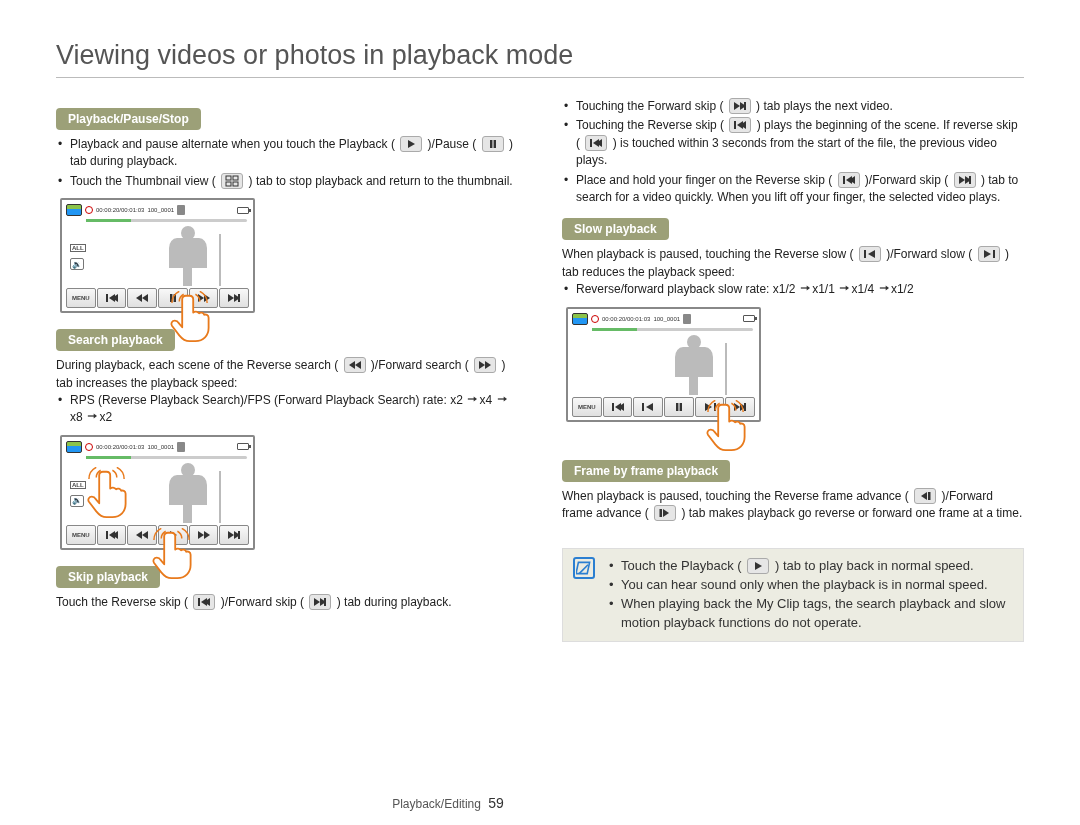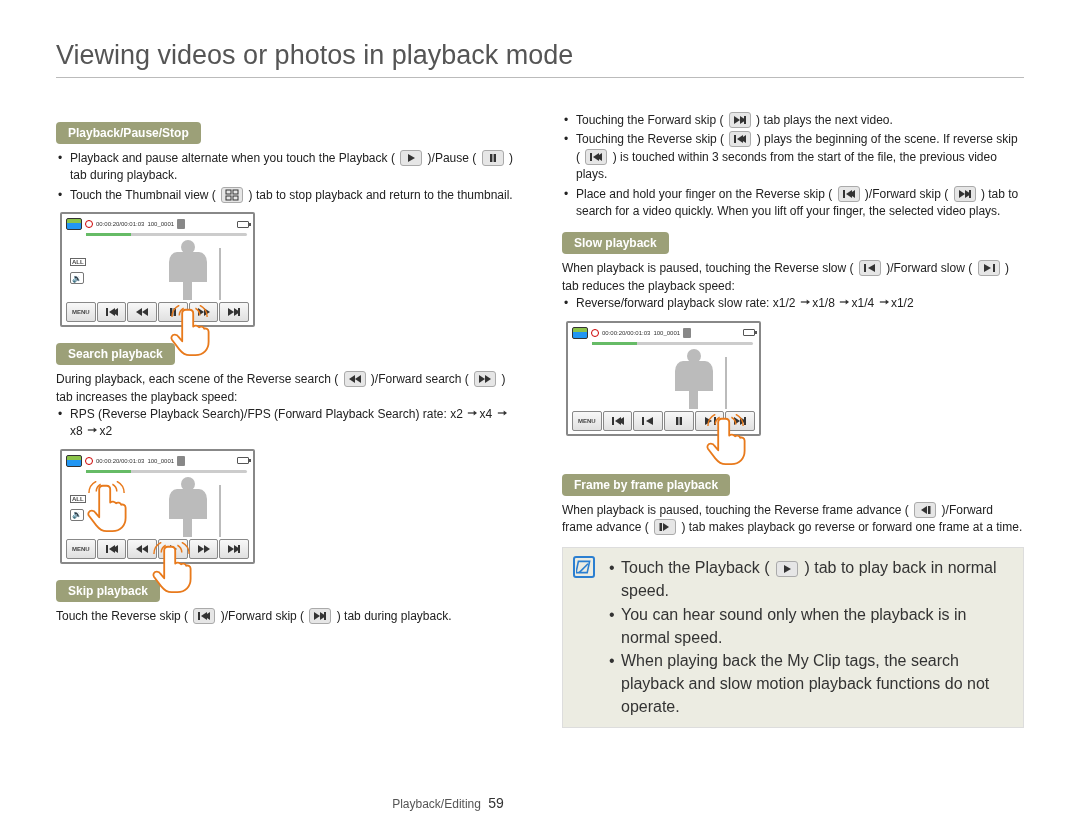--- a/index.html
+++ b/index.html
@@ -11,21 +11,21 @@
     height: 825px;
     padding: 40px 56px 20px 56px;
     position: relative;
   }
   h1.page-title {
     font-size: 27px;
     font-weight: 400;
     color: #555;
     border-bottom: 1px solid #bbb;
     padding-bottom: 6px;
-    margin-bottom: 34px;
+    margin-bottom: 20px;
   }
   .columns { display: flex; gap: 44px; }
   .col { flex: 1; min-width: 0; }
   .pill {
     display: inline-block;
     background: #9ca078;
     color: #fff;
     font-weight: bold;
     font-size: 12px;
     padding: 4px 12px;
@@ -62,21 +62,21 @@
   .sideicons { position:absolute; left:4px; top:18px; display:flex; flex-direction:column; gap:4px; }
   .controlbar { display:flex; gap:1px; margin-top:2px; }
   .controlbar .btn { flex:1; height:20px; border:1px solid #888; background:linear-gradient(#f8f8f8,#e0e0e0); display:flex; align-items:center; justify-content:center; border-radius:2px;}
   .controlbar .btn.menu { font-size:6px; font-weight:bold; color:#444;}
   .controlbar .btn svg { display:block;}
   .hand { position:absolute; width:44px; height:52px; }
   .hand svg { width:100%; height:100%;}
   .hand1 { right:42px; bottom:-30px;}
   .hand2 { left:20px; top:6px;}
   .hand3 { right:12px; bottom:-30px;}
-  .notebox { border:1px solid #ddd; background:#ecece2; padding:8px 14px 8px 46px; margin-top:11px; position:relative; font-size:16px; color:#333;}
+  .notebox { border:1px solid #ddd; background:#ecece2; padding:8px 14px 8px 46px; margin-top:26px; position:relative; font-size:13px; color:#333;}
   .notebox ul { list-style:none;}
   .notebox ul li { position:relative; padding-left:12px; line-height:1.45;}
   .notebox ul li::before { content:"•"; position:absolute; left:0;}
   .note-icon { position:absolute; left:10px; top:8px; width:22px; height:22px; border:2px solid #2b7fd1; border-radius:3px; display:flex; align-items:center; justify-content:center;}
   .note-icon svg { display:block;}
   .footer { position:absolute; bottom:14px; left:0; width:896px; text-align:center; font-size:12px; color:#555;}
   .footer .pn { font-size:14px; color:#333; margin-left:4px;}
 </style>
 </head>
 <body>
@@ -389,21 +389,21 @@
             <use href="#i-fwd-slow"></use>
           </svg></span>
       <span>) tab reduces the playback speed:</span>
     </p>
     <ul class="body-text">
       <li>
         <span>Reverse/forward playback slow rate: x1/2</span>
         <span class="arrow"><svg width="12" height="10">
               <use href="#i-arrow"></use>
             </svg></span>
-        <span>x1/8</span>
+        <span>x1/1</span>
         <span class="arrow"><svg width="12" height="10">
               <use href="#i-arrow"></use>
             </svg></span>
         <span>x1/4</span>
         <span class="arrow"><svg width="12" height="10">
               <use href="#i-arrow"></use>
             </svg></span>
         <span>x1/2</span>
       </li>
     </ul>

